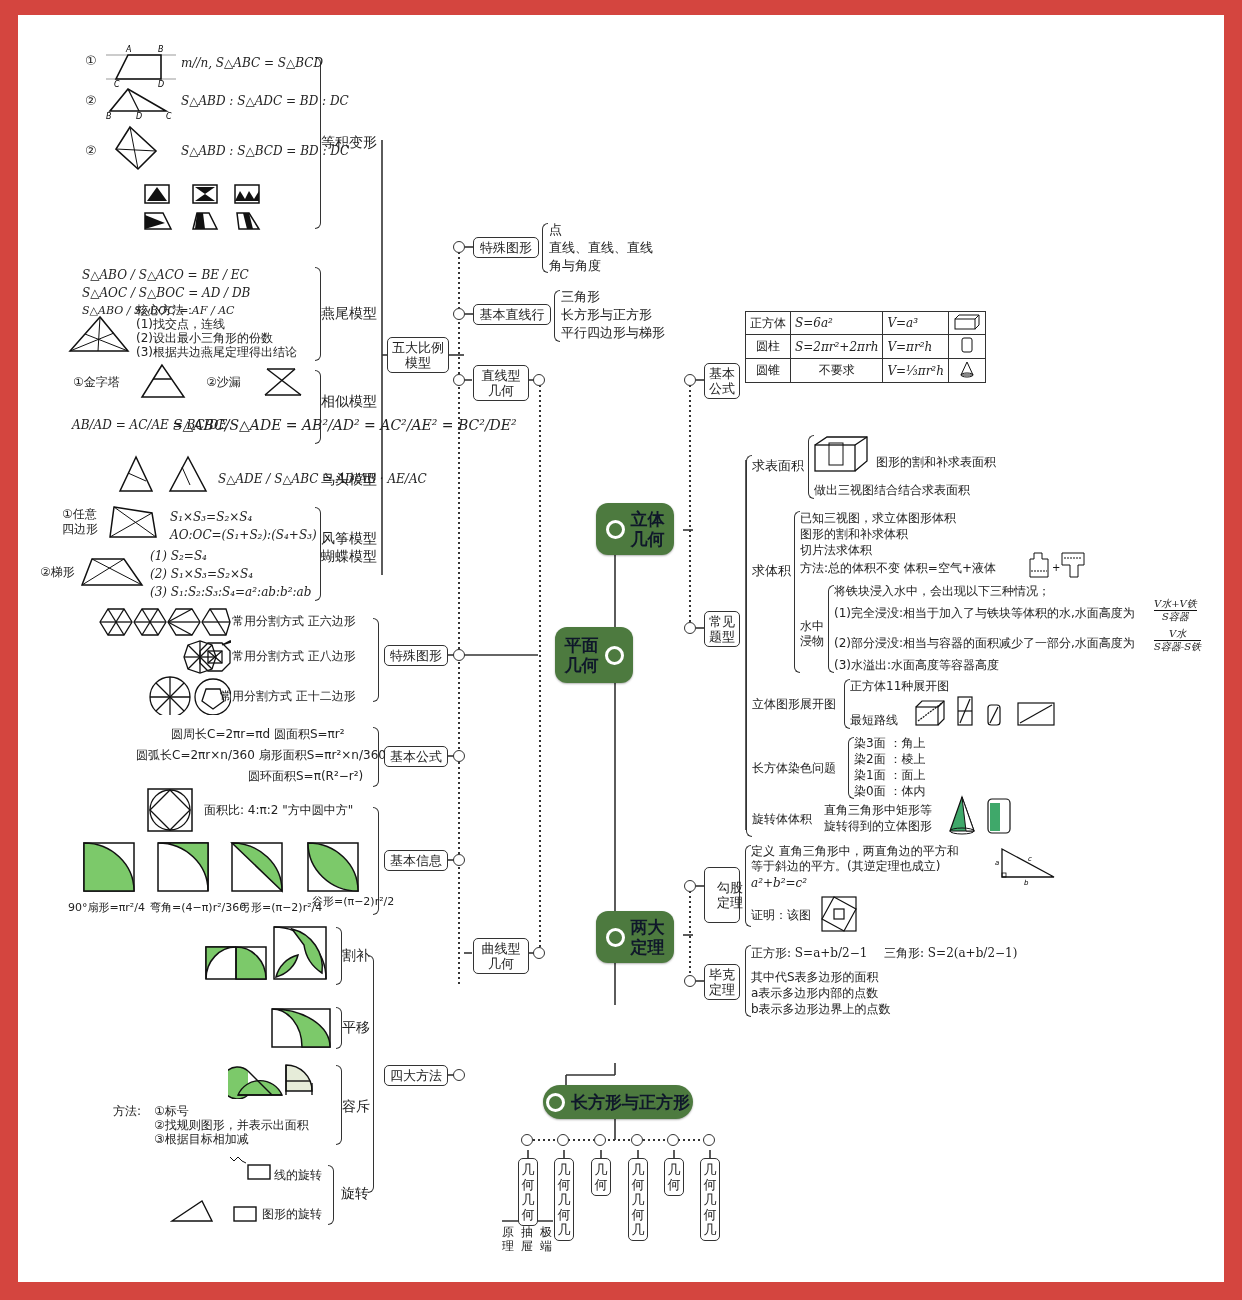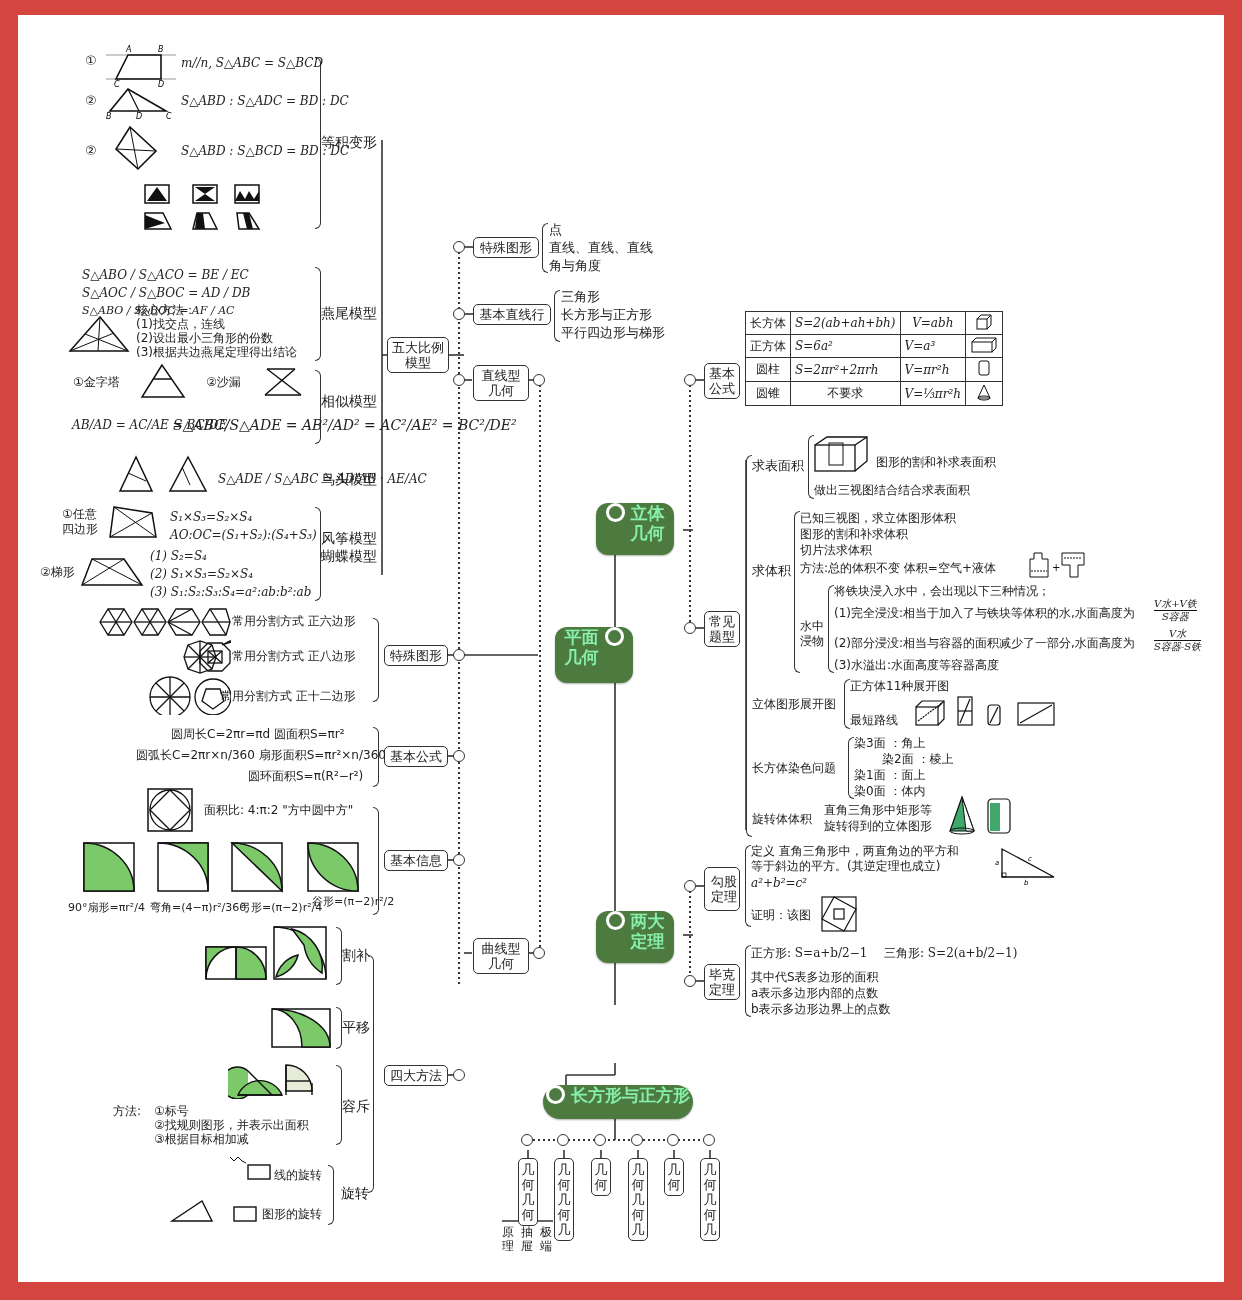--- a/index.html
+++ b/index.html
@@ -5,21 +5,21 @@
   html,body{margin:0;padding:0;}
   body{width:1242px;height:1300px;background:#d4453f;position:relative;overflow:hidden;font-family:"DejaVu Sans",sans-serif;color:#222;}
   #canvas{position:absolute;left:18px;top:15px;width:1206px;height:1267px;background:#fff;}
   .abs{position:absolute;}
   .t{position:absolute;font-size:13px;line-height:16px;white-space:nowrap;color:#222;}
   .t12{font-size:12px;line-height:15px;}
   .t11{font-size:11px;line-height:14px;}
   .f{font-family:"DejaVu Serif",serif;font-style:italic;font-size:12px;}
   .label{position:absolute;font-size:14px;line-height:17px;white-space:nowrap;color:#222;}
   .box{position:absolute;border:1.5px solid #333;border-radius:5px;background:#fff;font-size:13px;line-height:15px;text-align:center;padding:2px 4px;color:#222;box-sizing:border-box;}
-  .gnode{position:absolute;background:#4d7a3f;color:#86efac;border-radius:12px;font-size:17px;font-weight:bold;line-height:20px;display:flex;align-items:flex-start;justify-content:center;gap:6px;box-shadow:0 1px 2px rgba(0,0,0,.3);}
+  .gnode{position:absolute;background:#4d7a3f;color:#0f172a;border-radius:12px;font-size:17px;font-weight:bold;line-height:20px;display:flex;align-items:center;justify-content:center;gap:6px;box-shadow:0 1px 2px rgba(0,0,0,.3);}
   .gnode .ring{width:13px;height:13px;border:3px solid #fff;border-radius:50%;box-sizing:content-box;flex:none;}
   .gnode .txt{white-space:pre;text-align:left;}
   .root{position:absolute;background:#b8313a;color:#fff;border-radius:8px;font-size:26px;font-weight:bold;display:flex;align-items:center;justify-content:center;box-shadow:0 2px 3px rgba(0,0,0,.35);letter-spacing:1px;}
   .circle{position:absolute;width:10px;height:10px;border:1.5px solid #333;border-radius:50%;background:#fff;}
   .vbox{position:absolute;border:1.5px solid #333;border-radius:5px;background:#fff;font-size:13px;line-height:15px;width:14px;padding:3px 2px;text-align:center;word-break:break-all;white-space:normal;}
   table.ft{position:absolute;border-collapse:collapse;font-size:12px;}
   table.ft td{border:1.5px solid #333;padding:1px 4px;height:20px;white-space:nowrap;text-align:center;}
   .brk{position:absolute;border:1.5px solid #333;border-left:none;width:5px;border-radius:0 6px 6px 0;}
   .brkl{position:absolute;border:1.5px solid #333;border-right:none;width:5px;border-radius:6px 0 0 6px;}
   svg.lines{position:absolute;left:0;top:0;}
@@ -379,30 +379,20 @@
   <div class="t t12" style="left:244px;top:1192px;">图形的旋转</div>
   <div class="brk" style="left:310px;top:1150px;height:58px;"></div>
   <div class="label" style="left:323px;top:1170px;">旋转</div>
 
   <div class="circle" style="left:666px;top:359px;"></div>
   <div class="box" style="left:686px;top:348px;width:36px;white-space:pre;padding:2px;">基本
 公式</div>
   <table class="ft" style="left:727px;top:296px;">
     <tbody>
     <tr>
-      <td>长方体</td>
-      <td class="f">S=2(ab+ah+bh)</td>
-      <td class="f">V=abh</td>
-      <td><svg width="18" height="16">
-              <rect x="2" y="5" width="10" height="10" fill="none" stroke="#111"></rect>
-              <polyline points="2,5 6,1 16,1 16,11 12,15" fill="none" stroke="#111"></polyline>
-              <line x1="12" y1="5" x2="16" y2="1" stroke="#111"></line>
-            </svg></td>
-    </tr>
-    <tr>
       <td>正方体</td>
       <td class="f" style="text-align:left;">S=6a²</td>
       <td class="f" style="text-align:left;">V=a³</td>
       <td><svg width="28" height="16">
               <rect x="2" y="5" width="20" height="10" fill="none" stroke="#111"></rect>
               <polyline points="2,5 6,1 26,1 26,11 22,15" fill="none" stroke="#111"></polyline>
               <line x1="22" y1="5" x2="26" y2="1" stroke="#111"></line>
             </svg></td>
     </tr>
     <tr>
@@ -488,37 +478,37 @@
       <rect x="76" y="12" width="12" height="20" rx="3"></rect>
         <line x1="78" y1="30" x2="86" y2="14"></line>
       <rect x="106" y="10" width="36" height="22"></rect>
         <line x1="108" y1="30" x2="140" y2="12"></line>
     </g>
   </svg>
 
   <div class="t t12" style="left:734px;top:746px;">长方体染色问题</div>
   <div class="brkl" style="left:830px;top:722px;height:60px;"></div>
   <div class="t t12" style="left:836px;top:721px;">染3面 ：角上</div>
-  <div class="t t12" style="left:836px;top:737px;margin-left:28px;">染2面 ：棱上</div>
+  <div class="t t12" style="left:836px;top:737px;">染2面 ：棱上</div>
   <div class="t t12" style="left:836px;top:753px;">染1面 ：面上</div>
   <div class="t t12" style="left:836px;top:769px;">染0面 ：体内</div>
 
   <div class="t t12" style="left:734px;top:797px;">旋转体体积</div>
   <div class="t t12" style="left:806px;top:788px;">直角三角形中矩形等</div>
   <div class="t t12" style="left:806px;top:804px;">旋转得到的立体图形</div>
   <svg class="abs" style="left:930px;top:780px;" width="66" height="42">
     <polygon points="14,2 2,36 26,36" fill="#3fa86a" stroke="#111" stroke-width="1.2"></polygon>
       <polygon points="14,2 26,36 18,36" fill="#fff" stroke="#111" stroke-width="1"></polygon>
       <ellipse cx="14" cy="36" rx="12" ry="3" fill="none" stroke="#111"></ellipse>
     <rect x="40" y="4" width="22" height="34" rx="4" fill="#fff" stroke="#111" stroke-width="1.2"></rect>
       <rect x="42" y="8" width="10" height="28" fill="#3fa86a"></rect>
   </svg>
 
   <div class="circle" style="left:666px;top:865px;"></div>
-  <div class="box" style="left:686px;top:852px;width:36px;white-space:pre;padding:6px;">勾股
+  <div class="box" style="left:686px;top:852px;width:36px;white-space:pre;padding:12px;">勾股
 定理</div>
   <div class="brkl" style="left:727px;top:830px;height:80px;"></div>
   <div class="t t12" style="left:733px;top:829px;">定义   直角三角形中，两直角边的平方和</div>
   <div class="t t12" style="left:733px;top:844px;">等于斜边的平方。(其逆定理也成立)</div>
   <div class="t f" style="left:733px;top:860px;">a²+b²=c²</div>
   <svg class="abs" style="left:976px;top:830px;" width="64" height="42">
     <polygon points="8,4 8,32 60,32" fill="none" stroke="#111" stroke-width="1.3"></polygon>
       <rect x="8" y="28" width="4" height="4" fill="none" stroke="#111" stroke-width="0.8"></rect>
     <text x="1" y="20" font-size="7" font-style="italic">a</text>
       <text x="34" y="16" font-size="7" font-style="italic">c</text>

